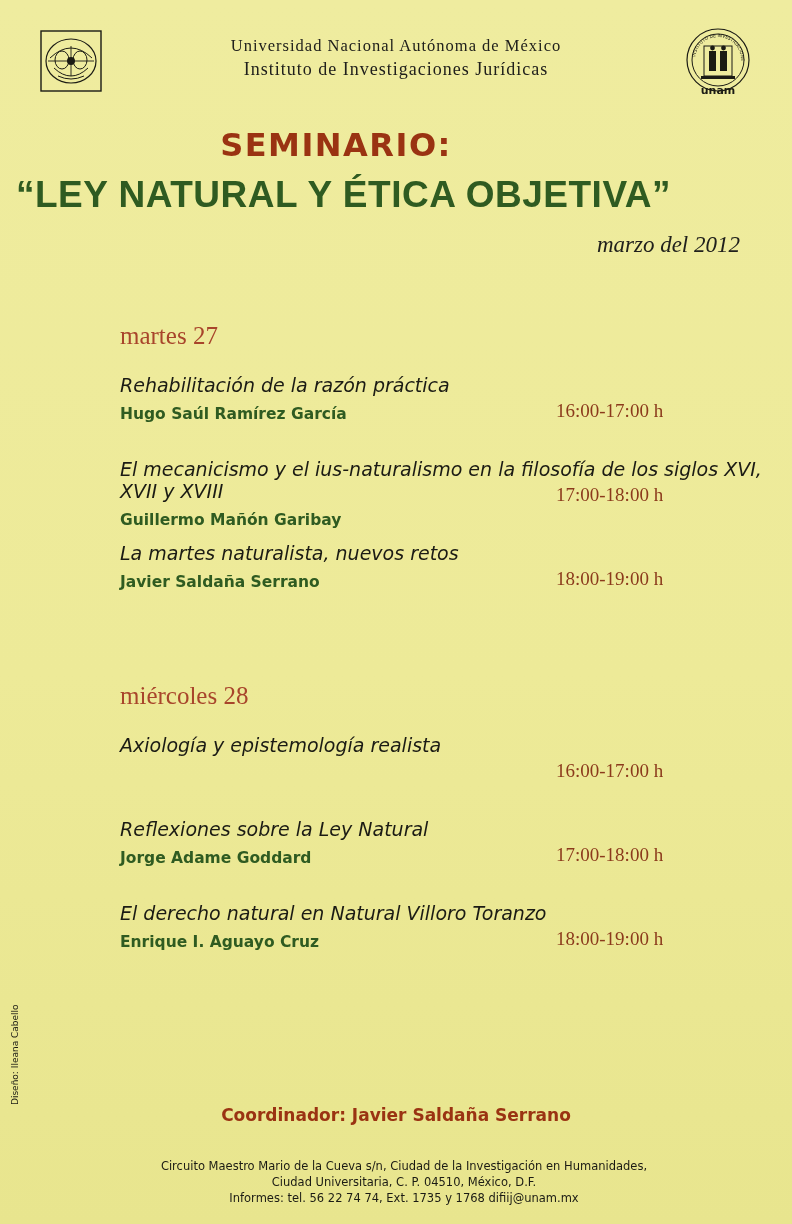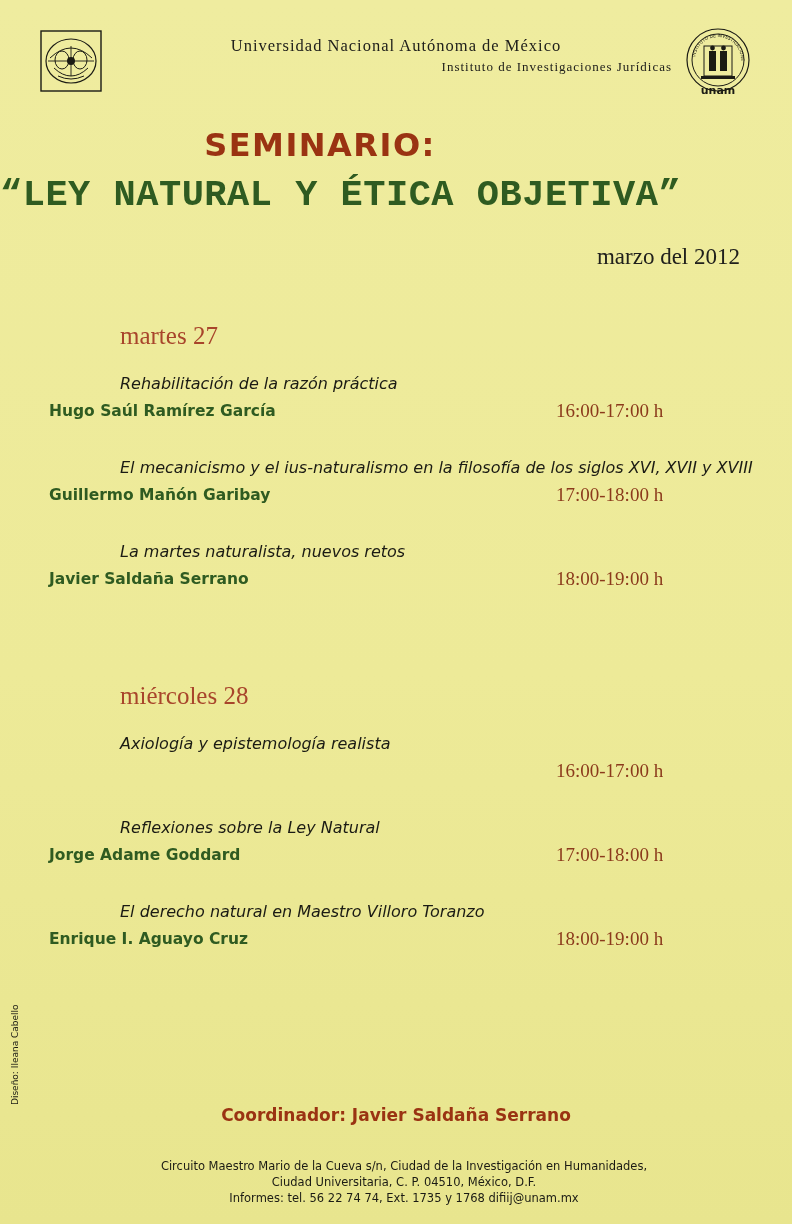--- a/index.html
+++ b/index.html
@@ -46,58 +46,58 @@
     color: #1d1d1d;
   }
   .univ-line1 {
     font-family: "Liberation Serif", serif;
     font-size: 16.5px;
     letter-spacing: 1.0px;
     color: #20201c;
   }
   .univ-line2 {
     font-family: "Liberation Serif", serif;
-    font-size: 13px;
+    font-size: 18px;
     letter-spacing: 1.0px;
     color: #20201c;
     margin-top: 3px;
-    text-align: right;
   }
 
   
   .title-block {
     position: absolute;
-    left: 0; top: 126px;
+    left: 16px; top: 126px;
     width: 640px;
     text-align: center;
   }
   .seminario {
     font-family: "DejaVu Sans", sans-serif;
     font-weight: bold;
     font-size: 32px;
     color: #9a3312;
     letter-spacing: 1.5px;
   }
   .main-title {
-    font-family: Liberation Mono, monospace;
+    font-family: Liberation Sans, sans-serif;
     font-weight: bold;
     font-size: 37px;
     color: #2f5b21;
     letter-spacing: 0.5px;
     margin-top: 10px;
     white-space: nowrap;
   }
   .date-line {
     position: absolute;
-    left: 0; top: 244px;
+    left: 0; top: 232px;
     width: 740px;
     text-align: right;
     font-family: "Liberation Serif", serif;
     font-size: 23px;
     color: #20201c;
+    font-style: italic;
   }
 
   
   .program {
     position: absolute;
     left: 0; top: 322px;
     width: 764px;
   }
   .day {
     margin-bottom: 10px;
@@ -109,30 +109,30 @@
     padding-left: 120px;
     margin-bottom: 24px;
   }
   .session {
     position: relative;
     height: 84px;
   }
   .session-title {
     font-family: "DejaVu Sans", sans-serif;
     font-style: italic;
-    font-size: 16px;
+    font-size: 19px;
     color: #1b1b14;
     padding-left: 120px;
   }
   .session-speaker {
     font-family: "DejaVu Sans", sans-serif;
     font-weight: bold;
     font-size: 15.5px;
     color: #2f5b21;
-    padding-left: 49px;
+    padding-left: 120px;
     margin-top: 9px;
   }
   .session-time {
     position: absolute;
     left: 556px;
     top: 26px;
     font-family: "Liberation Serif", serif;
     font-size: 19px;
     color: #8b3a1c;
   }
@@ -258,21 +258,21 @@
         <div class="session-time">16:00-17:00 h</div>
       </div>
 
       <div class="session">
         <div class="session-title">Reflexiones sobre la Ley Natural</div>
         <div class="session-speaker">Jorge Adame Goddard</div>
         <div class="session-time">17:00-18:00 h</div>
       </div>
 
       <div class="session">
-        <div class="session-title">El derecho natural en Maestro Villoro Toranzo</div>
+        <div class="session-title">El derecho natural en Natural Villoro Toranzo</div>
         <div class="session-speaker">Enrique I. Aguayo Cruz</div>
         <div class="session-time">18:00-19:00 h</div>
       </div>
     </div>
   </div>
 
   <div class="coordinator">Coordinador: Javier Saldaña Serrano</div>
 
   <div class="address">
     <div>Circuito Maestro Mario de la Cueva s/n, Ciudad de la Investigación en Humanidades,</div>

